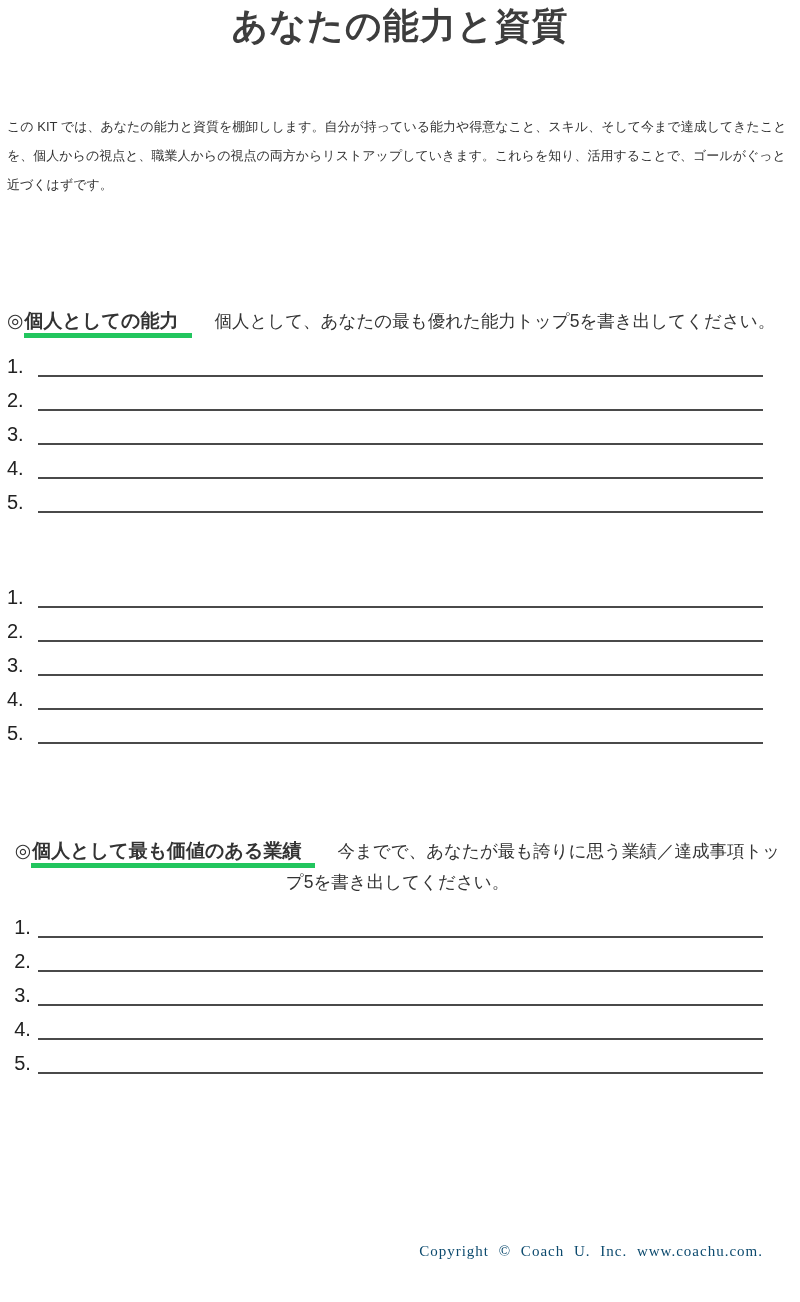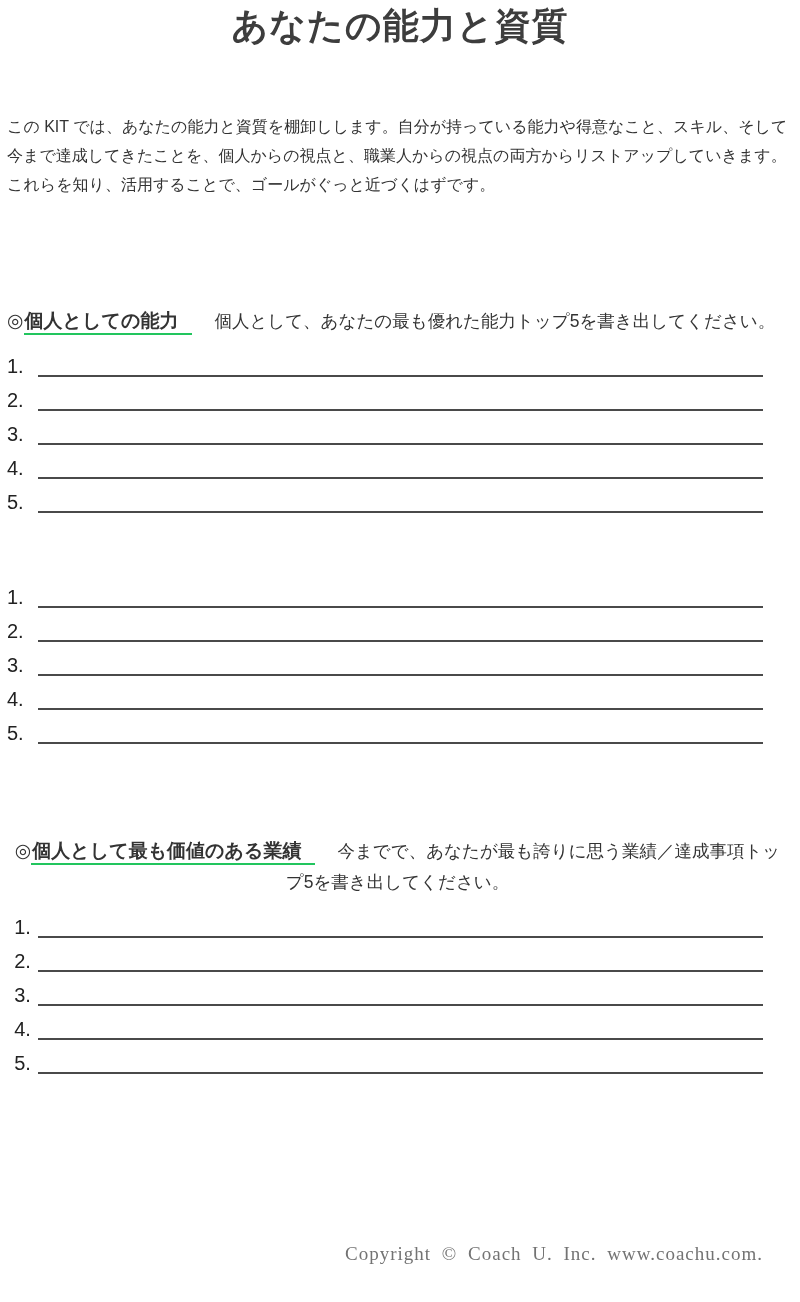--- a/index.html
+++ b/index.html
@@ -26,21 +26,21 @@
     font-size: 36px;
     font-weight: 600;
     letter-spacing: 1px;
     color: #3d3d3d;
   }
   .intro {
     position: absolute;
     top: 112px;
     left: 7px;
     width: 788px;
-    font-size: 16px;
+    font-size: 13px;
     line-height: 29px;
     color: #333333;
   }
   .intro p { margin: 0; }
   .sec {
     position: absolute;
     left: 7px;
     width: 781px;
   }
   .sec-1 { top: 305px; }
@@ -53,21 +53,21 @@
   }
   .marker {
     font-size: 19px;
     font-weight: bold;
     color: #333333;
   }
   .sec-title {
     font-size: 19px;
     font-weight: bold;
     color: #333333;
-    border-bottom: 2px solid #22c55e;
+    border-bottom: 5px solid #22c55e;
     padding: 0 14px 2px 1px;
   }
   .sec-prompt { margin-left: 22px; }
   .rows {
     margin-top: 6px;
     width: 756px;
   }
   .row {
     display: flex;
     align-items: flex-end;
@@ -84,24 +84,24 @@
   .blank {
     flex: 1 1 auto;
     height: 100%;
     border-bottom: 2px solid #4a4a4a;
   }
   .footer {
     position: absolute;
     top: 1243px;
     right: 37px;
     font-family: "Liberation Serif", "DejaVu Serif", serif;
-    font-size: 19px;
+    font-size: 15px;
     letter-spacing: 1px;
     word-spacing: 5px;
-    color: #737373;
+    color: #0c4a6e;
     white-space: nowrap;
   }
 </style>
 </head>
 <body>
 
 <div class="page">
 
   <h1 class="title">あなたの能力と資質</h1>
 

